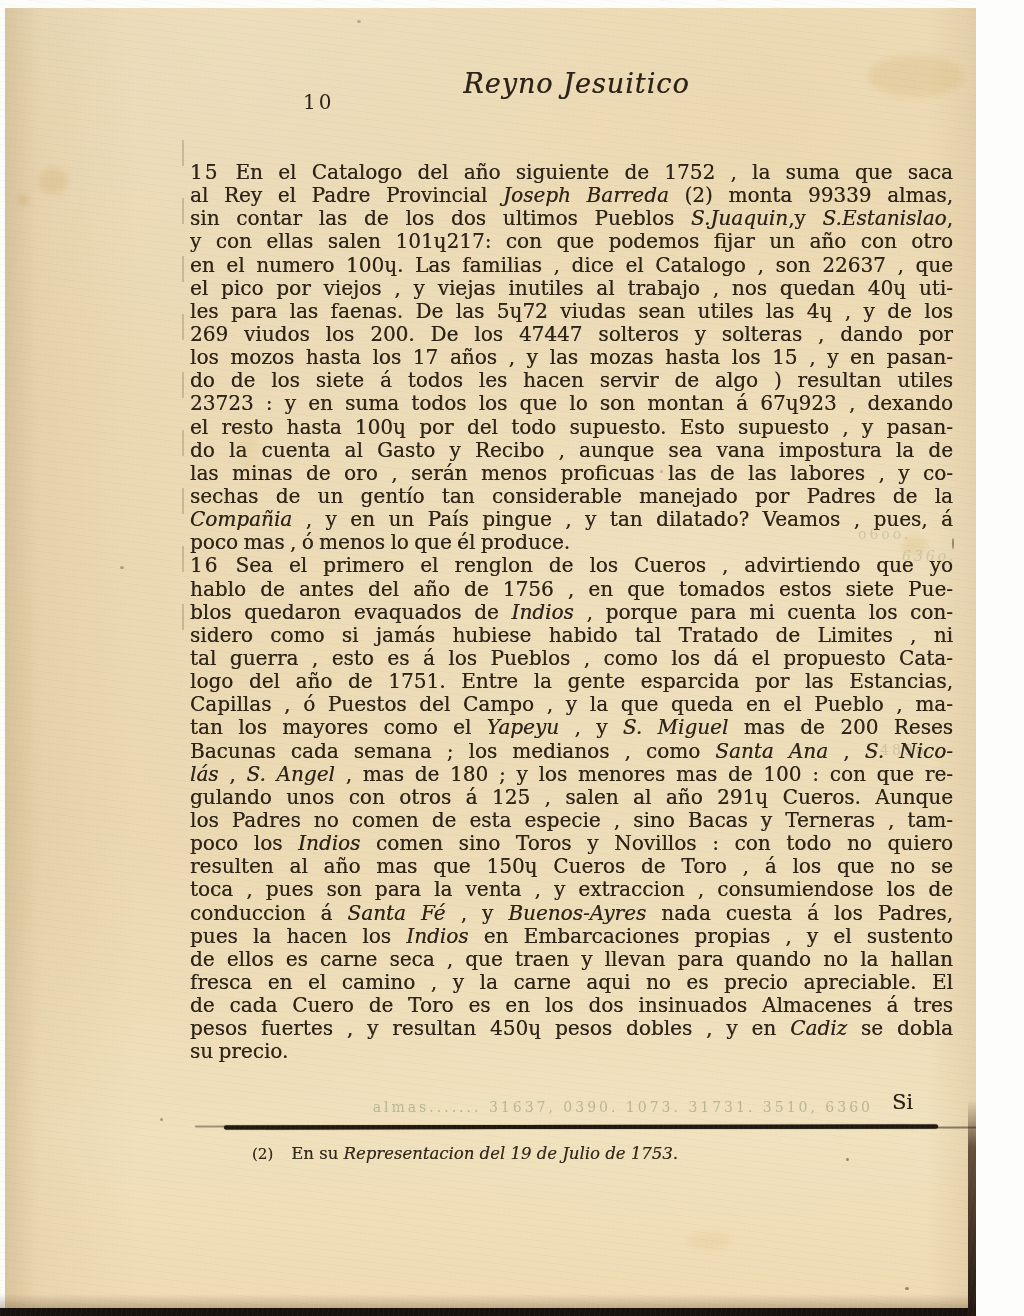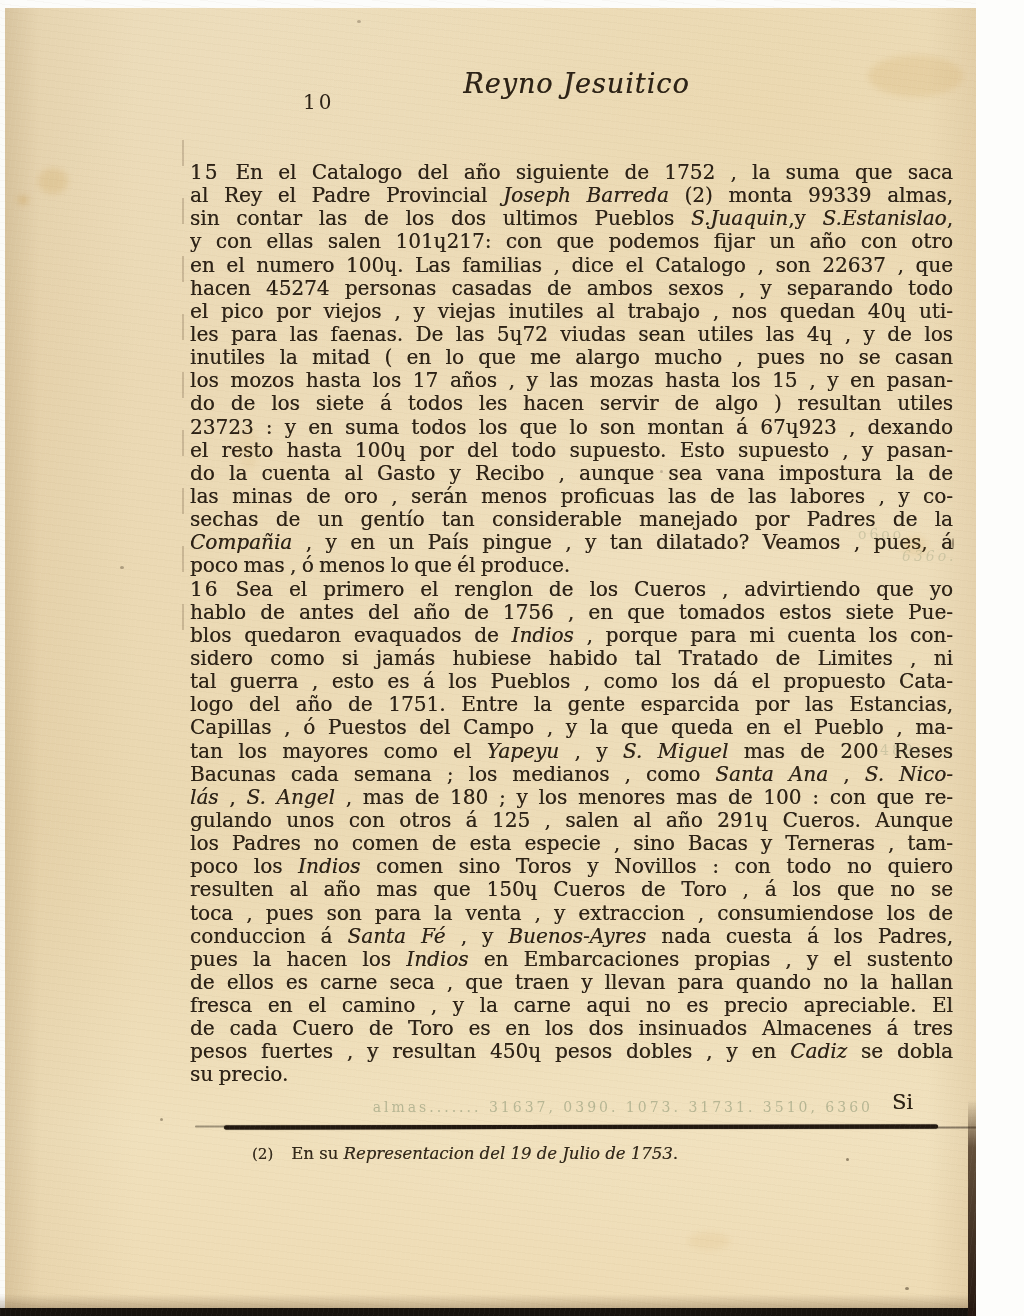--- a/index.html
+++ b/index.html
@@ -74,24 +74,23 @@
 
   <div class="pagenum">10</div>
   <div class="running-title">Reyno Jesuitico</div>
 
   <div id="text-block">
       <div class="line"><span class="pn">15</span><span>En el Catalogo del año siguiente de 1752 , la suma que saca</span></div>
       <div class="line"><span>al Rey el Padre Provincial </span><span class="it">Joseph Barreda</span><span> (2) monta 99339 almas,</span></div>
       <div class="line"><span>sin contar las de los dos ultimos Pueblos </span><span class="it">S.Juaquin</span><span>,y </span><span class="it">S.Estanislao</span><span>,</span></div>
       <div class="line"><span>y con ellas salen 101ɥ217: con que podemos fijar un año con otro</span></div>
       <div class="line"><span>en el numero 100ɥ. Las familias , dice el Catalogo , son 22637 , que</span></div>
-      <div class="line"><span>hacen 45274 personas casadas de ambos sexos , y separando todo</span></div>
       <div class="line"><span>el pico por viejos , y viejas inutiles al trabajo , nos quedan 40ɥ uti-</span></div>
       <div class="line"><span>les para las faenas. De las 5ɥ72 viudas sean utiles las 4ɥ , y de los</span></div>
-      <div class="line"><span>inutiles la mitad ( en lo que me alargo mucho , pues no se casan</span></div>
+      <div class="line"><span>269 viudos los 200. De los 47447 solteros y solteras , dando por</span></div>
       <div class="line"><span>los mozos hasta los 17 años , y las mozas hasta los 15 , y en pasan-</span></div>
       <div class="line"><span>do de los siete á todos les hacen servir de algo ) resultan utiles</span></div>
       <div class="line"><span>23723 : y en suma todos los que lo son montan á 67ɥ923 , dexando</span></div>
       <div class="line"><span>el resto hasta 100ɥ por del todo supuesto. Esto supuesto , y pasan-</span></div>
       <div class="line"><span>do la cuenta al Gasto y Recibo , aunque sea vana impostura la de</span></div>
       <div class="line"><span>las minas de oro , serán menos proficuas las de las labores , y co-</span></div>
       <div class="line"><span>sechas de un gentío tan considerable manejado por Padres de la</span></div>
       <div class="line"><span class="it">Compañia</span><span> , y en un País pingue , y tan dilatado? Veamos , pues, á</span></div>
       <div class="line noj"><span>poco mas , ó menos lo que él produce.</span></div>
       <div class="line"><span class="pn">16</span><span>Sea el primero el renglon de los Cueros , advirtiendo que yo</span></div>

